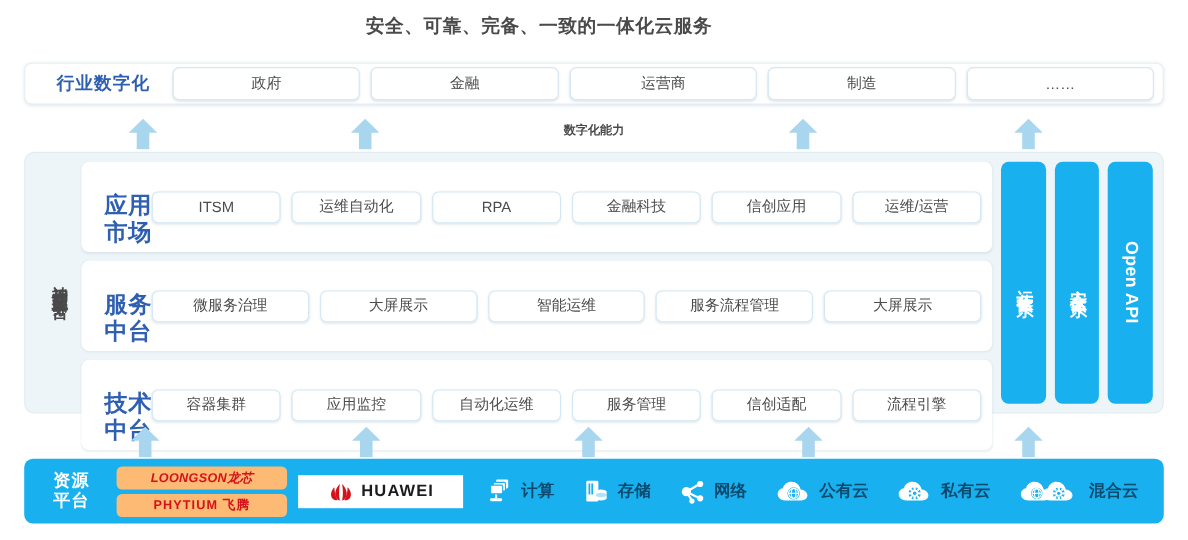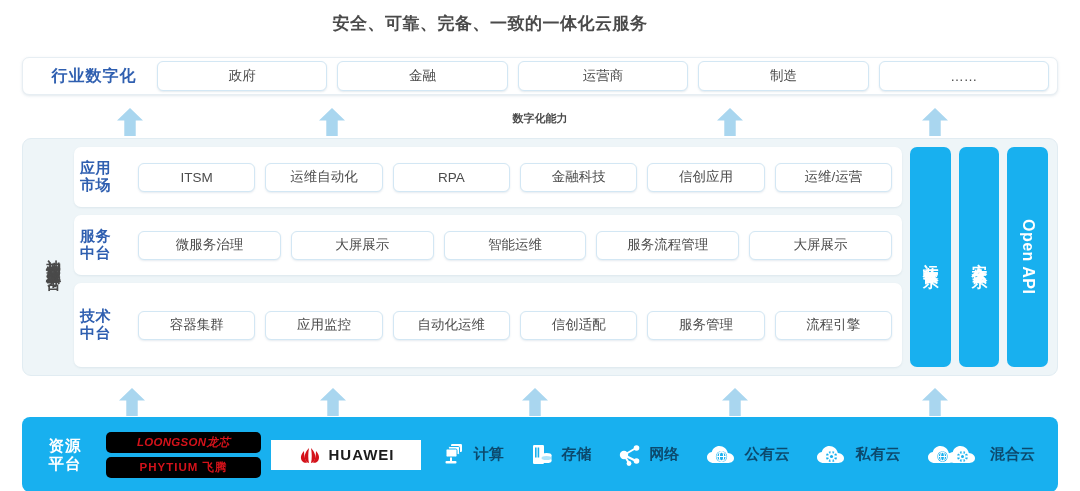--- a/index.html
+++ b/index.html
@@ -143,26 +143,27 @@
     box-shadow: 0 1px 2px rgba(140,165,185,0.18);
     display: flex;
     align-items: center;
     padding: 6px 10px 6px 6px;
     box-sizing: border-box;
   }
   .prow.single { flex: 0 0 60px; }
   .prow.double { flex: 1; }
   .prow-label {
     flex: 0 0 58px;
-    text-align: left;
+    text-align: right;
     color: #2f5fb0;
     font-weight: bold;
-    font-size: 15px;
+    font-size: 21px;
     line-height: 1.12;
     letter-spacing: 0.5px;
+    margin-top: 23px;
   }
   .prow-cells {
     flex: 1;
     display: flex;
     flex-direction: column;
     gap: 7px;
     min-width: 0;
   }
   .cell-line {
     display: flex;
@@ -215,21 +216,21 @@
     letter-spacing: 0.5px;
     font-size: 16px;
   }
 
   
   .resource-bar {
     position: absolute;
     top: 417px;
     left: 22px;
     width: 1036px;
-    height: 75px;
+    height: 59px;
     background: #18b0ef;
     border-radius: 8px;
     box-sizing: border-box;
     display: flex;
     align-items: center;
     padding: 0 12px;
     gap: 10px;
   }
   .resource-label {
     flex: 0 0 62px;
@@ -240,21 +241,21 @@
     text-align: center;
     letter-spacing: 1px;
   }
   .vendor-stack {
     flex: 0 0 155px;
     display: flex;
     flex-direction: column;
     gap: 4px;
   }
   .vendor-chip {
-    background: #000000;
+    background: #fdba74;
     border-radius: 5px;
     height: 21px;
     display: flex;
     align-items: center;
     justify-content: center;
     font-size: 11.5px;
     font-weight: bold;
     font-style: italic;
     color: #d4121a;
     letter-spacing: 0.3px;
@@ -360,22 +361,22 @@
       <div class="prow double">
         <div class="prow-label">
           <div>技术</div>
           <div>中台</div>
         </div>
         <div class="prow-cells">
           <div class="cell-line">
             <div class="cell">容器集群</div>
             <div class="cell">应用监控</div>
             <div class="cell">自动化运维</div>
+            <div class="cell">服务管理</div>
             <div class="cell">信创适配</div>
-            <div class="cell">服务管理</div>
             <div class="cell">流程引擎</div>
           </div>
         </div>
       </div>
 
     </div>
 
     <div class="pillars">
       <div class="pillar">
         <span class="v-cjk">运营体系</span>

